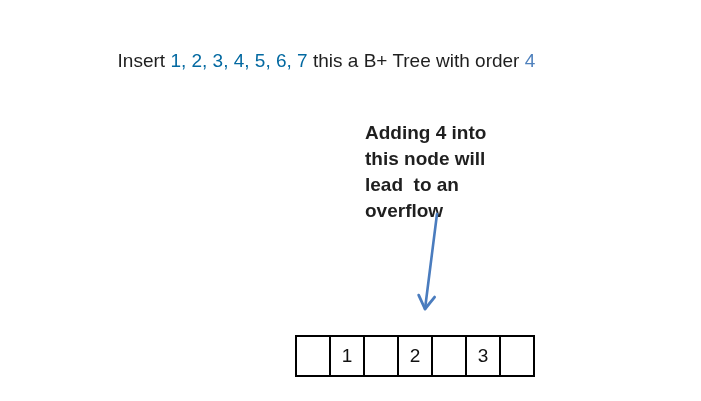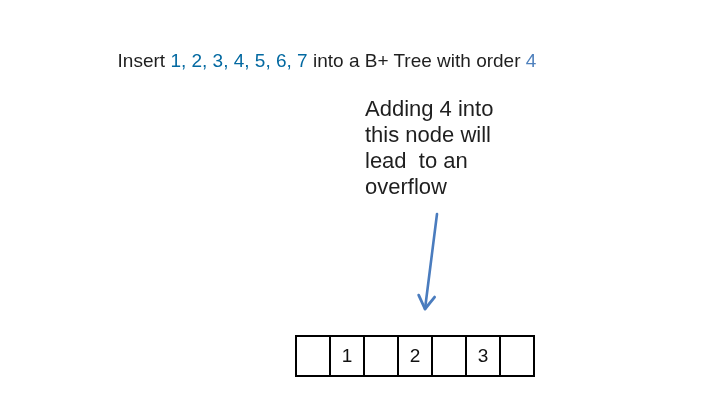--- a/index.html
+++ b/index.html
@@ -21,24 +21,25 @@
     top: 22px;
     font-size: 19px;
     line-height: 26px;
     white-space: pre;
   }
   .title .green { color: #0369a1; }
   .title .blue  { color: #4F81BD; }
   .annotation {
     position: absolute;
     left: 365px;
-    top: 96px;
-    font-size: 22px;
+    top: 120px;
+    font-size: 19px;
     line-height: 26px;
     white-space: pre-wrap;
+    font-weight: bold;
   }
   .arrow-svg {
     position: absolute;
     left: 405px;
     top: 210px;
     width: 45px;
     height: 112px;
   }
   .node {
     position: absolute;
@@ -60,21 +61,21 @@
     color: #111111;
   }
   .cell:last-child {
     border-right: none;
   }
 </style>
 </head>
 <body>
 
 <div class="title">
-  <span>Insert </span><span class="green">1, 2, 3, 4, 5, 6, 7</span><span> into a B+ Tree with order </span><span class="blue">4</span>
+  <span>Insert </span><span class="green">1, 2, 3, 4, 5, 6, 7</span><span> this a B+ Tree with order </span><span class="blue">4</span>
 </div>
 
 <div class="annotation">Adding 4 into
 this node will
 lead  to an
 overflow</div>
 
 <svg class="arrow-svg" viewBox="0 0 45 112" xmlns="http://www.w3.org/2000/svg">
   <line x1="32" y1="4" x2="20" y2="99" stroke-width="2.6" stroke-linecap="round" fill="none" stroke="#4A7CBE"></line>
   <path d="M13.7,85.1 L20,99 L29.6,87.1" stroke-width="2.8" stroke-linecap="round" stroke-linejoin="round" fill="none" stroke="#4A7CBE"></path>

